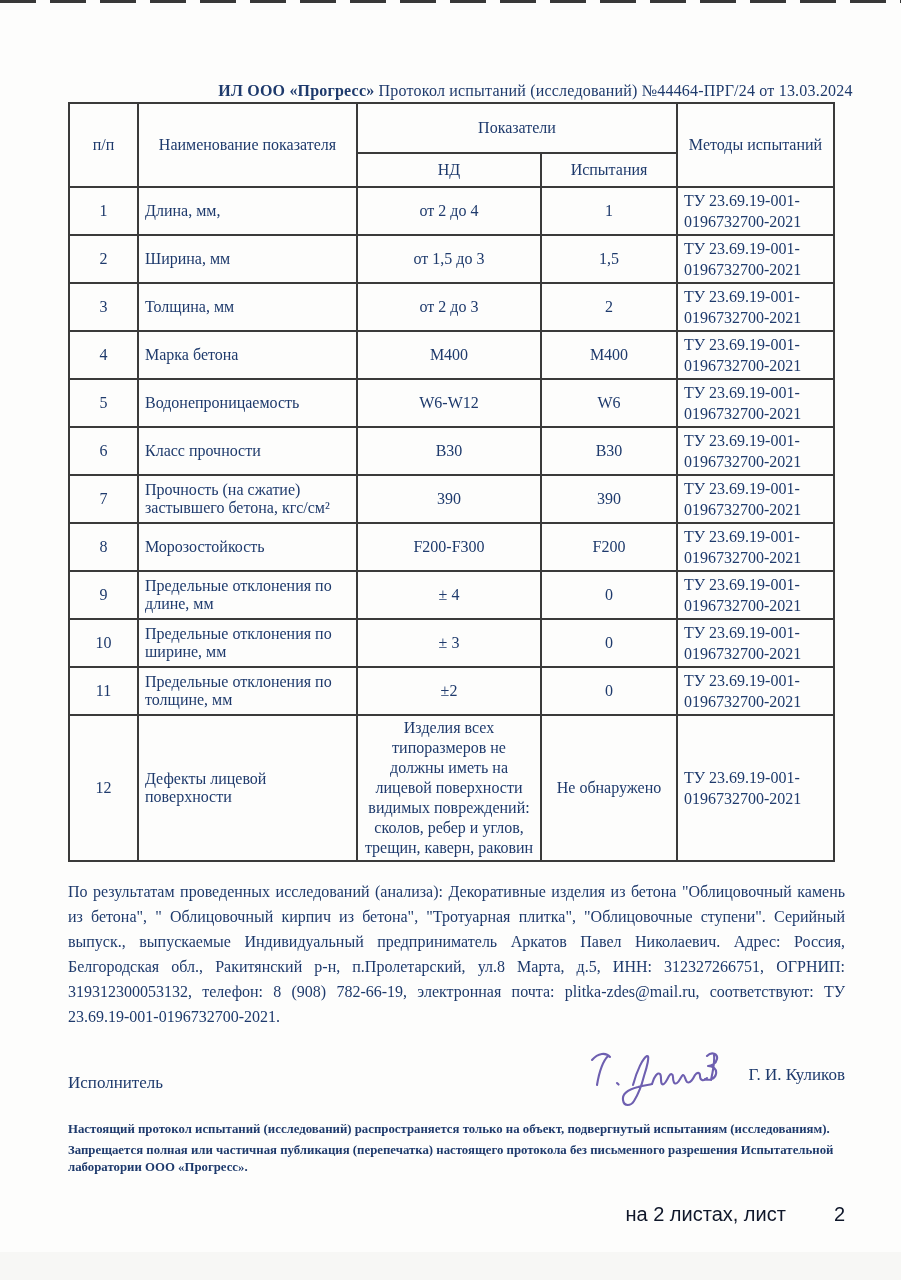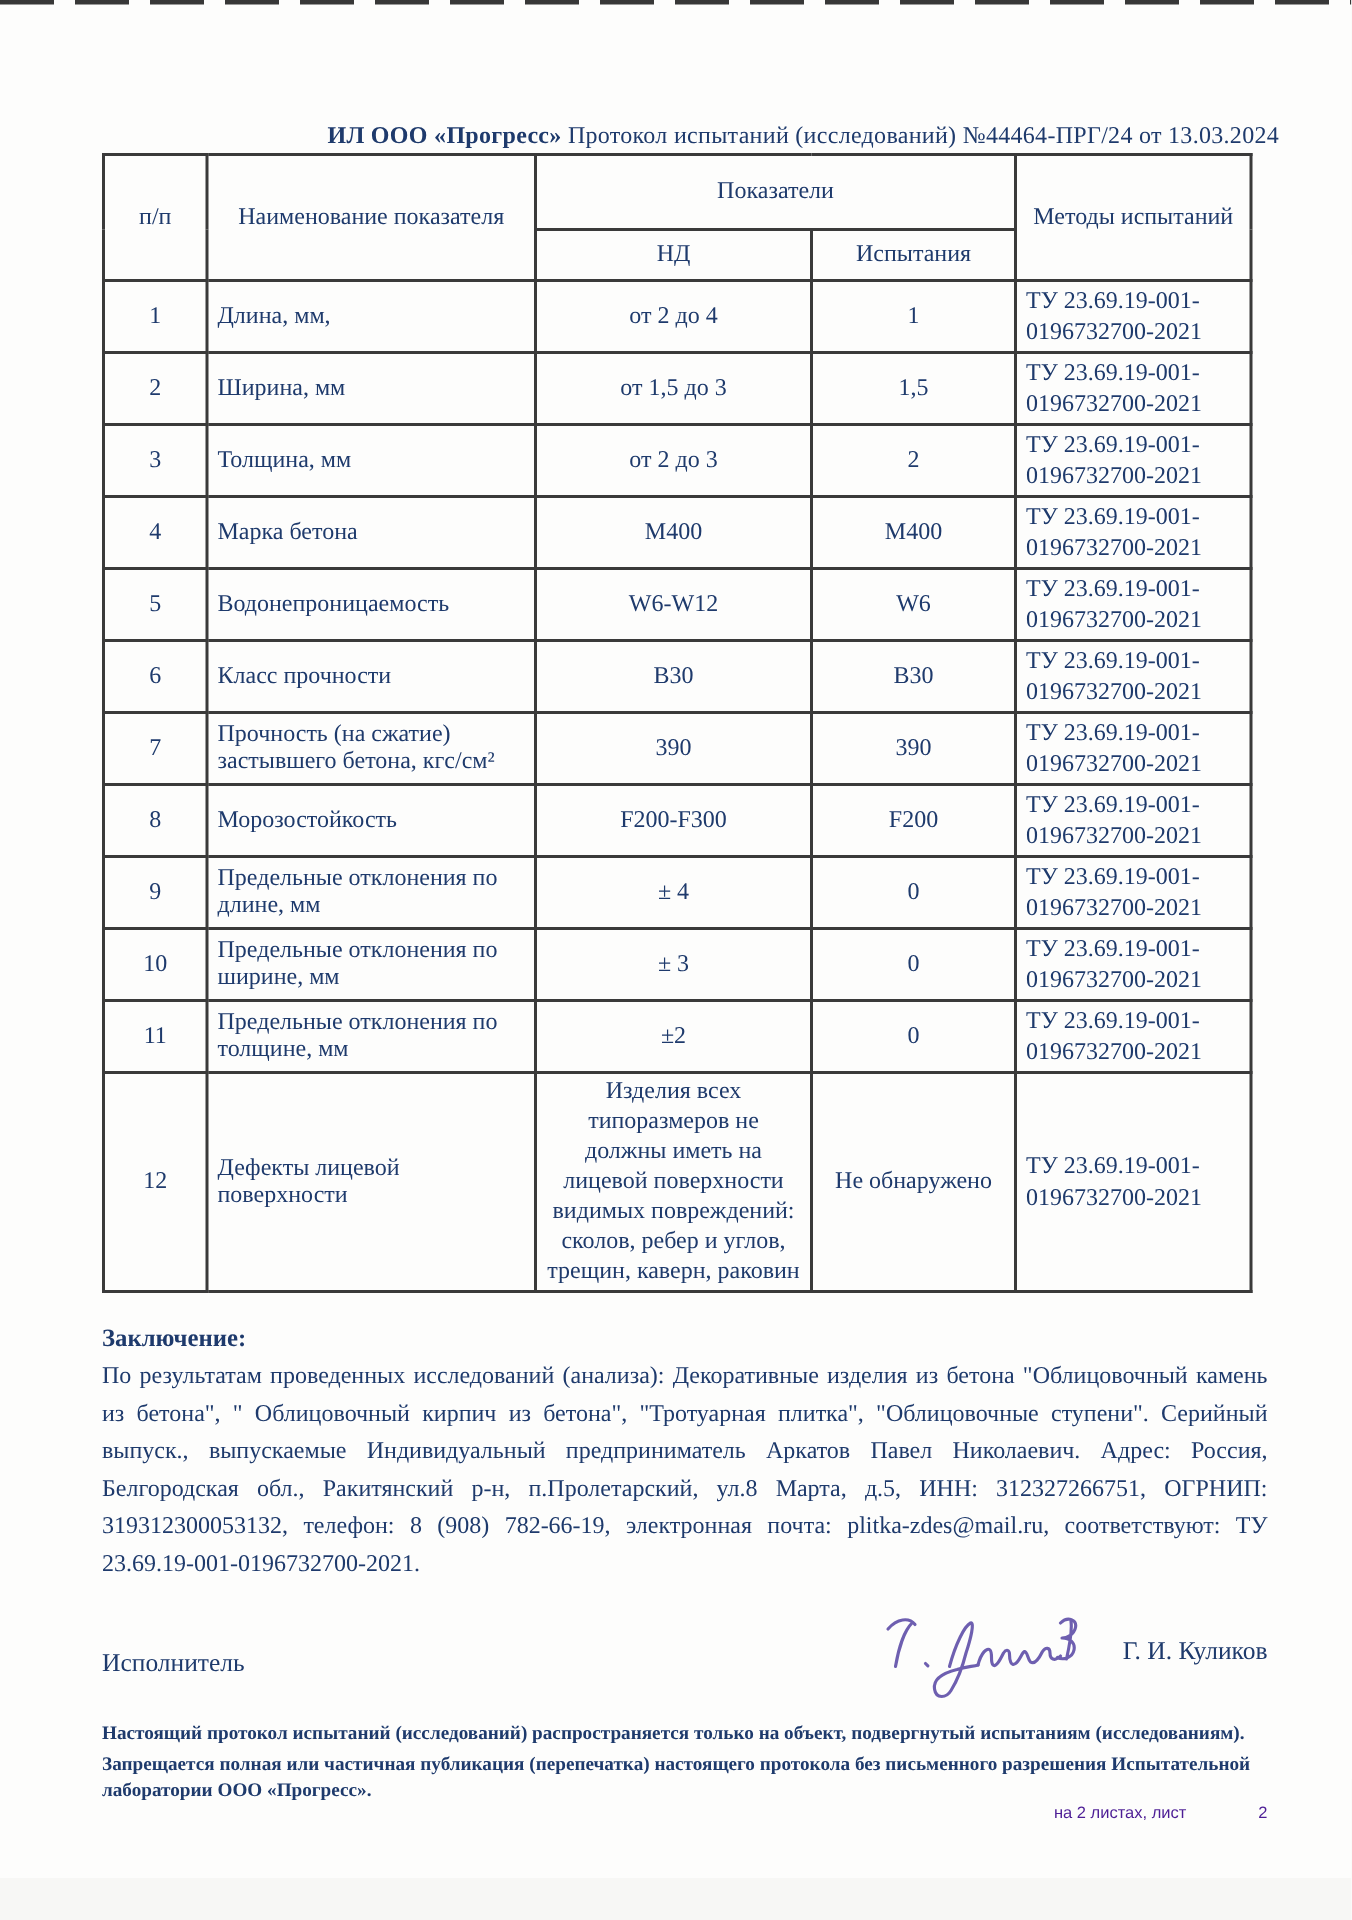--- a/index.html
+++ b/index.html
@@ -90,22 +90,22 @@
     line-height:17.5px;
   }
   .disclaimer .l1{font-weight:600;}
   .disclaimer .l2,.disclaimer .l3{font-weight:bold;margin-top:3px;}
   .page-footer{
     position:absolute;
     top:1203px;left:0;width:845px;
     display:flex;justify-content:flex-end;align-items:baseline;
     gap:48px;
     font-family:"Liberation Sans","DejaVu Sans",sans-serif;
-    font-size:11px;
-    color:#4c1d95;
+    font-size:20px;
+    color:#0f172a;
   }
 </style>
 </head>
 <body>
 
 <div class="sheet">
   <div class="scan-edge"></div>
 
   <div class="doc-header">
     <span class="b">ИЛ ООО «Прогресс»</span><span> Протокол испытаний (исследований)  №44464-ПРГ/24 от  13.03.2024</span>
@@ -226,21 +226,20 @@
           <td class="num">12</td>
           <td class="name">Дефекты лицевой поверхности</td>
           <td class="nd">Изделия всех типоразмеров не должны иметь на лицевой поверхности видимых повреждений: сколов, ребер и углов, трещин, каверн, раковин</td>
           <td class="test">Не обнаружено</td>
           <td class="method">ТУ 23.69.19-001-0196732700-2021</td>
         </tr>
       </tbody>
   </table>
 
   <div class="conclusion">
-    <div class="head">Заключение:</div>
     <div><span class="bold">По результатам проведенных исследований (анализа): </span><span>Декоративные изделия из бетона "Облицовочный камень из бетона", " Облицовочный кирпич из бетона", "Тротуарная плитка", "Облицовочные ступени".     Серийный выпуск., </span><span class="bold">выпускаемые </span><span>Индивидуальный предприниматель Аркатов Павел Николаевич.  Адрес: Россия, Белгородская обл., Ракитянский р-н, п.Пролетарский, ул.8 Марта, д.5,  ИНН: 312327266751, ОГРНИП: 319312300053132, телефон: 8 (908) 782-66-19,  электронная почта: plitka-zdes@mail.ru, </span><span class="bold">соответствуют: </span><span>ТУ 23.69.19-001-0196732700-2021.</span></div>
   </div>
 
   <div class="sign-row">
     <span class="sign-role">Исполнитель</span>
     <span class="sign-scribble">
       <svg width="160" height="72" viewBox="0 0 160 72">
         <g fill="none" stroke="#5f4fa8" stroke-width="2.1" stroke-linecap="round" stroke-linejoin="round" opacity="0.9">
           <path d="M14 42 C16 30 20 18 25 13 M9 17 C15 10 23 9 27 14"></path>
           <path d="M34 40 l1.6 1.6"></path>

